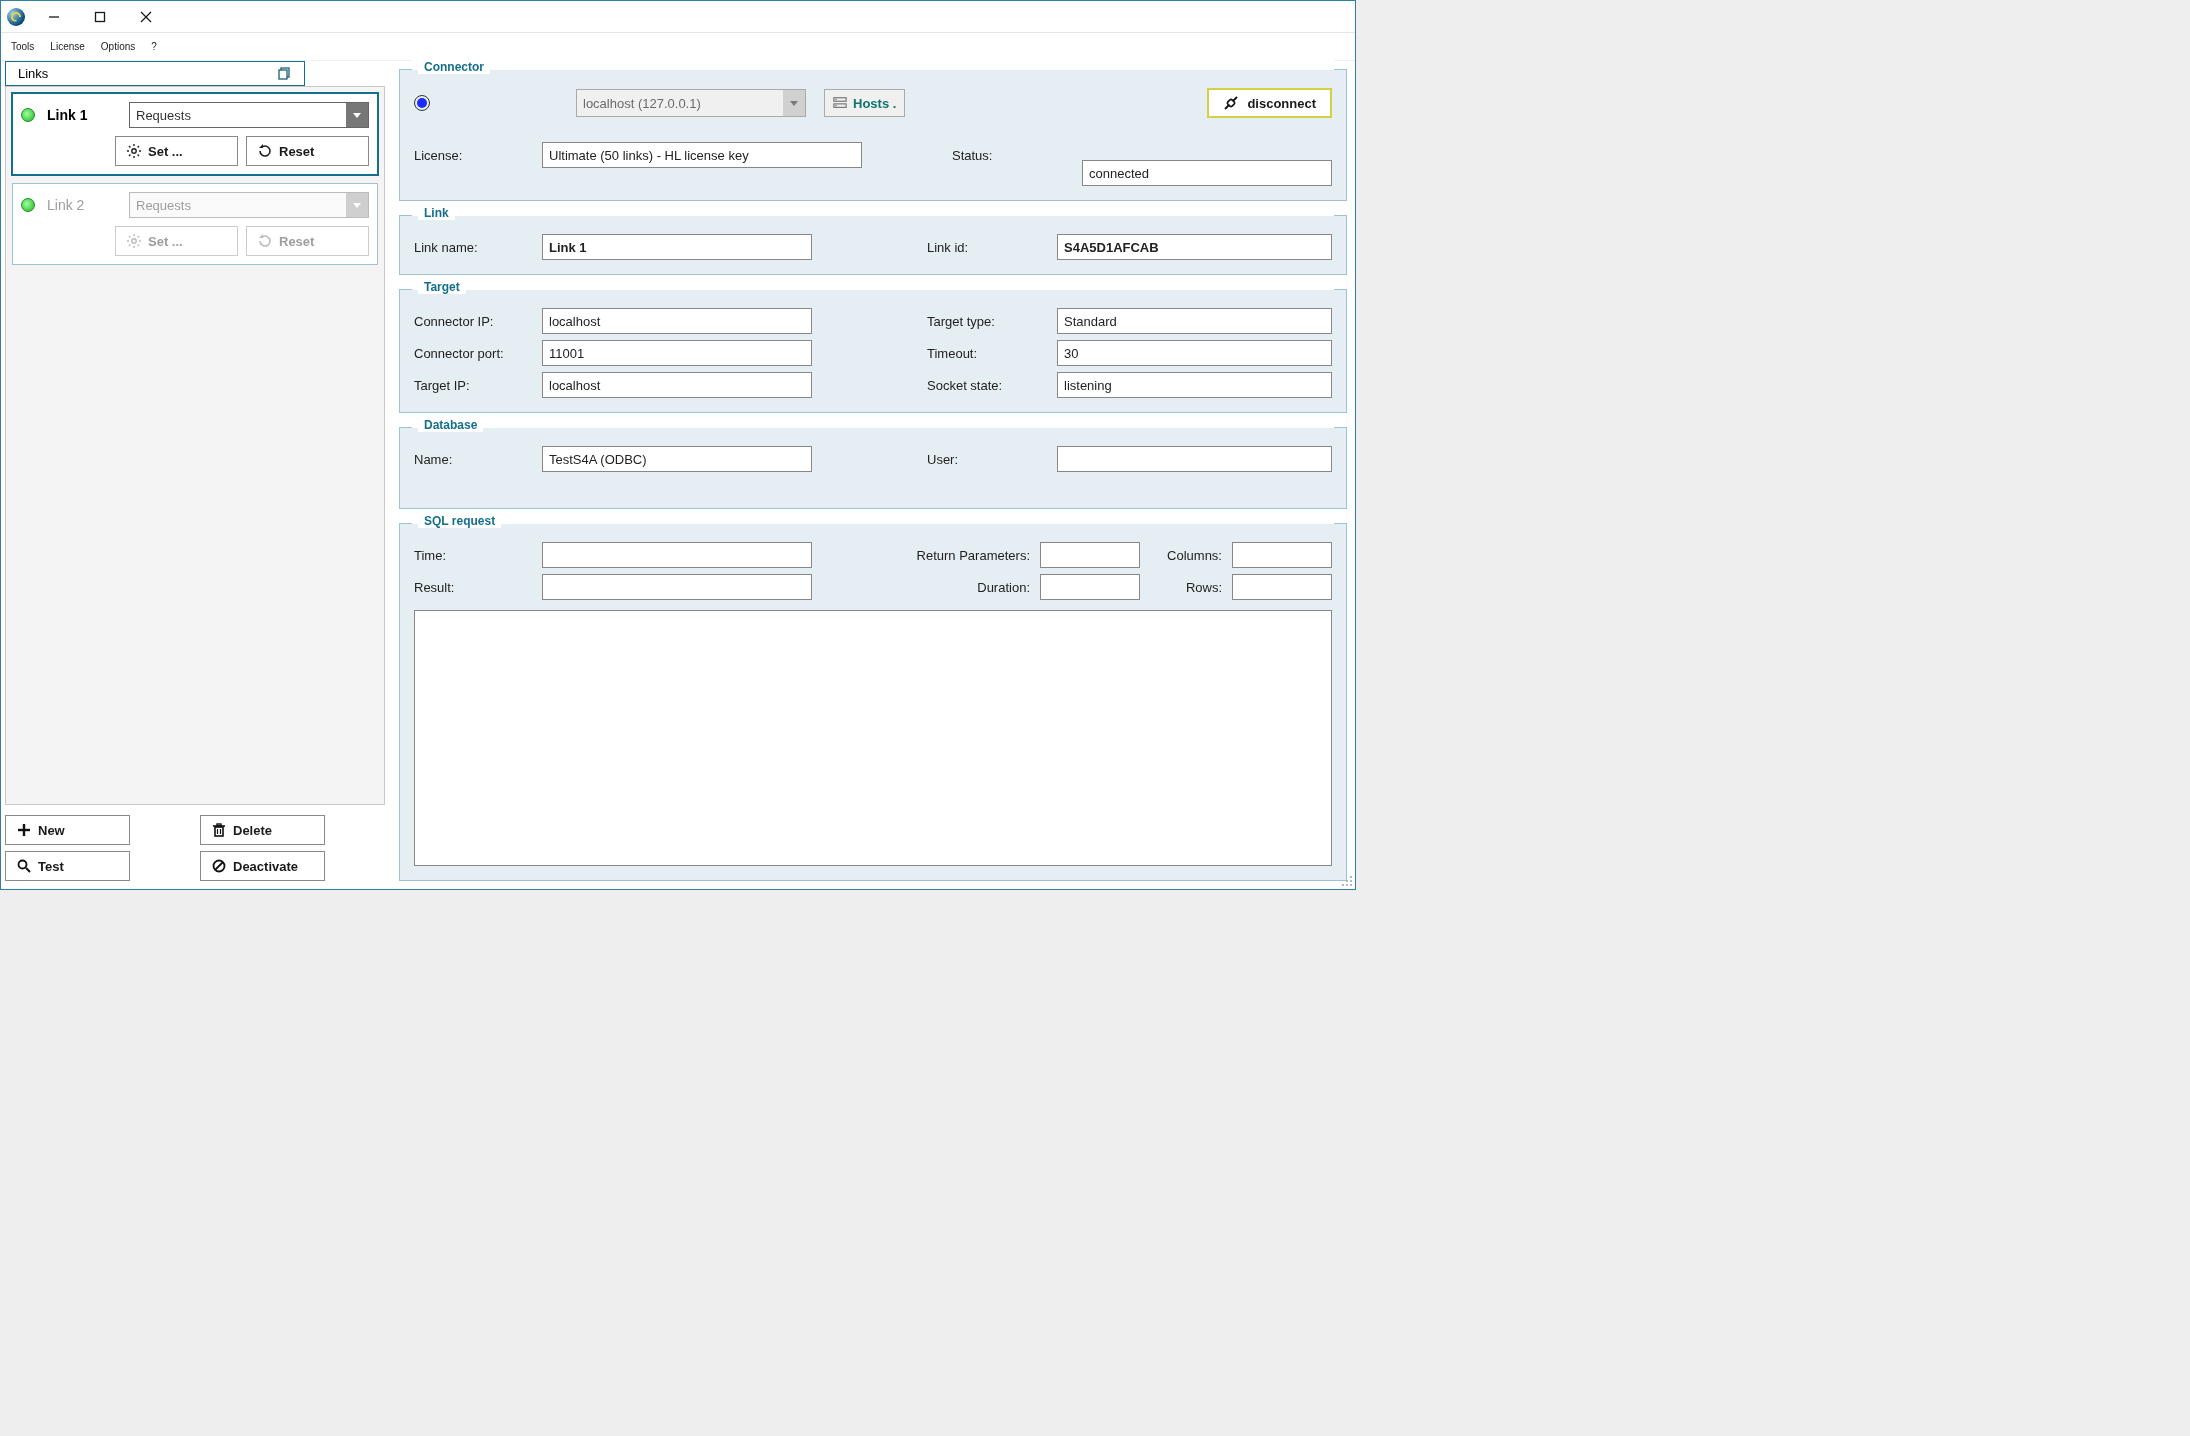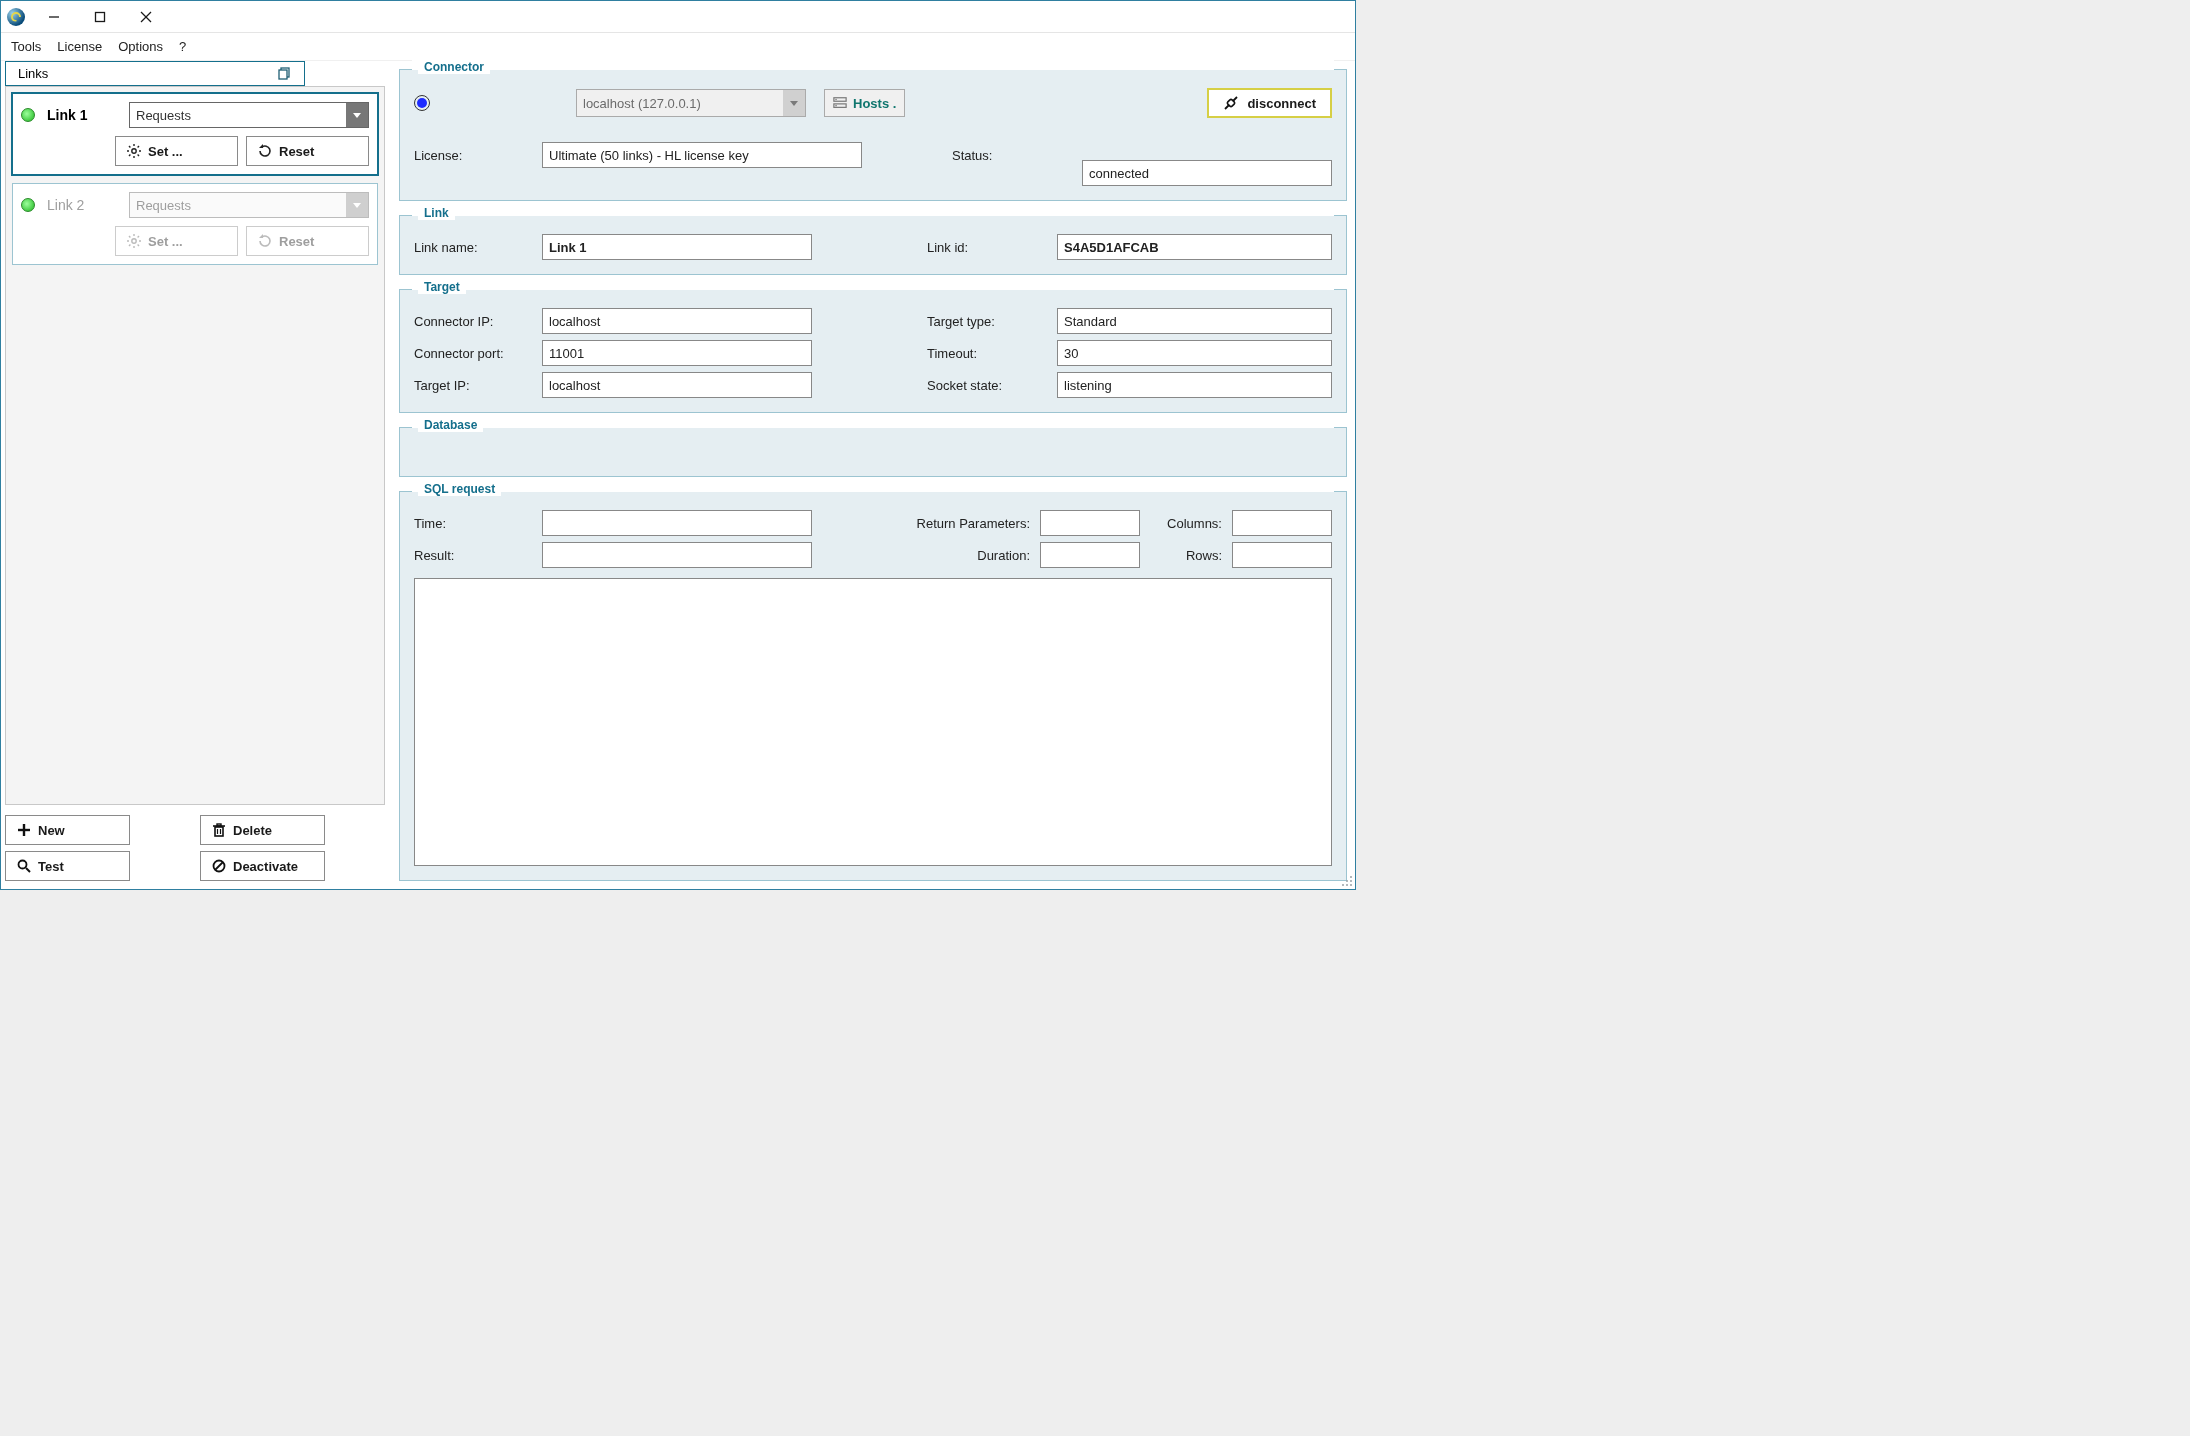--- a/index.html
+++ b/index.html
@@ -41,21 +41,21 @@
   .title-text { flex: 1; }
   .win-ctrls { display: flex; }
   .win-btn {
     width: 46px; height: 32px; display: flex; align-items: center; justify-content: center;
     font-size: 14px; line-height: 1;
   }
   .win-btn svg { stroke: #1a1a1a; }
   
   .menubar {
     height: 28px; display: flex; align-items: center; gap: 16px;
-    padding: 0 10px; font-size: 13px; background: #fff;
+    padding: 0 10px; font-size: 10px; background: #fff;
     border-bottom: 1px solid #f0f0f0;
   }
   .menubar span { color: #222; }
   
   .body-area {
     flex: 1; display: flex; gap: 14px; padding: 0 8px 8px 4px;
     min-height: 0;
   }
   .left-col { width: 380px; display: flex; flex-direction: column; }
   .right-col { flex: 1; display: flex; flex-direction: column; gap: 14px; padding-top: 8px; min-width: 0; }
@@ -454,20 +454,27 @@
           <span class="lbl w1">Target IP:</span>
           <input class="txt med" value="localhost" style="">
           <div class="spacer"></div>
           <span class="lbl w2">Socket state:</span>
           <input class="txt" style="width: 275px;" value="listening">
         </div>
       </div>
 
       <div class="fset" style="padding-bottom:36px;">
         <div class="legend">Database</div>
+        <div class="form-row">
+          <span class="lbl w1">Name:</span>
+          <input class="txt med" value="TestS4A (ODBC)" style="">
+          <div class="spacer"></div>
+          <span class="lbl w2">User:</span>
+          <input class="txt" style="width: 275px;" value="">
+        </div>
       </div>
 
       <div class="fset sql">
         <div class="legend">SQL request</div>
         <div class="form-row">
           <span class="lbl w1">Time:</span>
           <input class="txt med" value="" style="">
           <div class="spacer"></div>
           <span class="lbl" style="width:140px; text-align:right;">Return Parameters:</span>
           <input class="txt" style="width: 100px;" value="">

